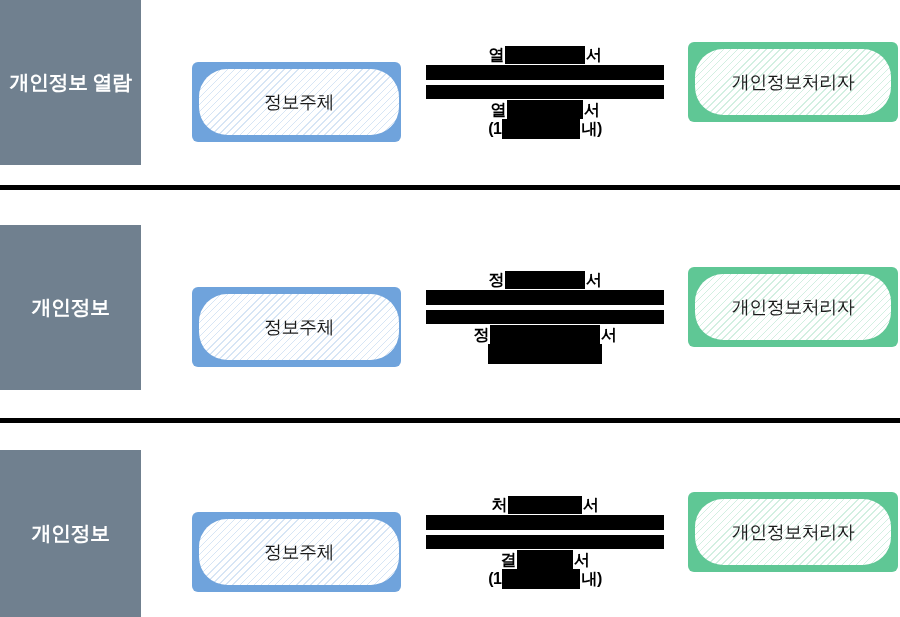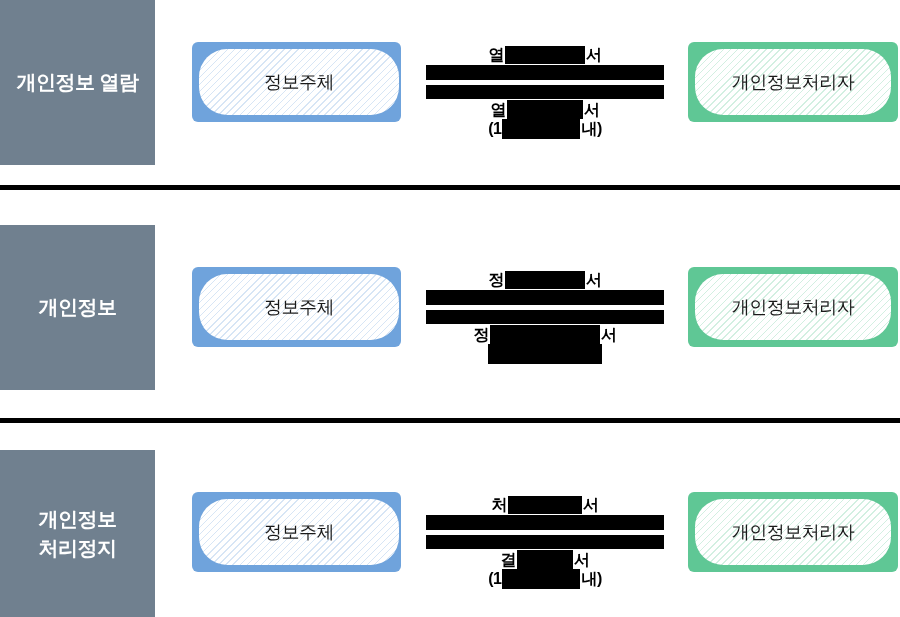--- a/index.html
+++ b/index.html
@@ -8,33 +8,33 @@
     background:#ffffff;
     font-family:"Liberation Sans","DejaVu Sans",sans-serif;
   }
   .section{position:absolute;left:0;width:900px;height:168px;}
   .s1{top:0;}
   .s2{top:225px;}
   .s3{top:450px;}
 
   
   .label-box{
-    position:absolute;left:0;top:0;width:155px;height:165px;
+    position:absolute;left:0;top:0;width:141px;height:165px;
     background:var(--label_bg,#70808F);
     display:flex;flex-direction:column;align-items:center;justify-content:center;
     color:#ffffff;font-size:20px;font-weight:bold;line-height:1.45;
     text-align:center;letter-spacing:-0.5px;
   }
   .s3 .label-box{height:167px;}
 
   
   .entity{
     position:absolute;top:42px;height:80px;box-sizing:border-box;
   }
-  .subject-box{left:192px;width:209px;background:var(--subject_fill,#6FA3DC);border-radius:6px;}
+  .subject-box{left:192px;width:209px;background:var(--subject_fill,#6FA3DC);border-radius:6px;margin-top:20px;}
   .processor-box{left:688px;width:210px;background:var(--processor_fill,#5FC795);border-radius:6px;}
   .entity .inner{
     position:absolute;border-radius:28px;
     display:flex;align-items:center;justify-content:center;
     font-size:18px;color:#1a1a1a;letter-spacing:-0.5px;
   }
   .subject-box .inner{
     top:7px;bottom:7px;left:7px;right:2px;
     background:
       repeating-linear-gradient(135deg,
@@ -157,21 +157,20 @@
     <div class="entity processor-box">
       <div class="inner">개인정보처리자</div>
     </div>
   </div>
 
   <div class="divider d2"></div>
 
   <div class="section s3">
     <div class="label-box">
       <span>개인정보</span>
-      <span>처리정지</span>
     </div>
     <div class="entity subject-box">
       <div class="inner">정보주체</div>
     </div>
     <div class="mid">
       <div class="mrow rowA">
         <span class="frag">처</span>
         <span class="redact"></span>
         <span class="frag">서</span>
       </div>

